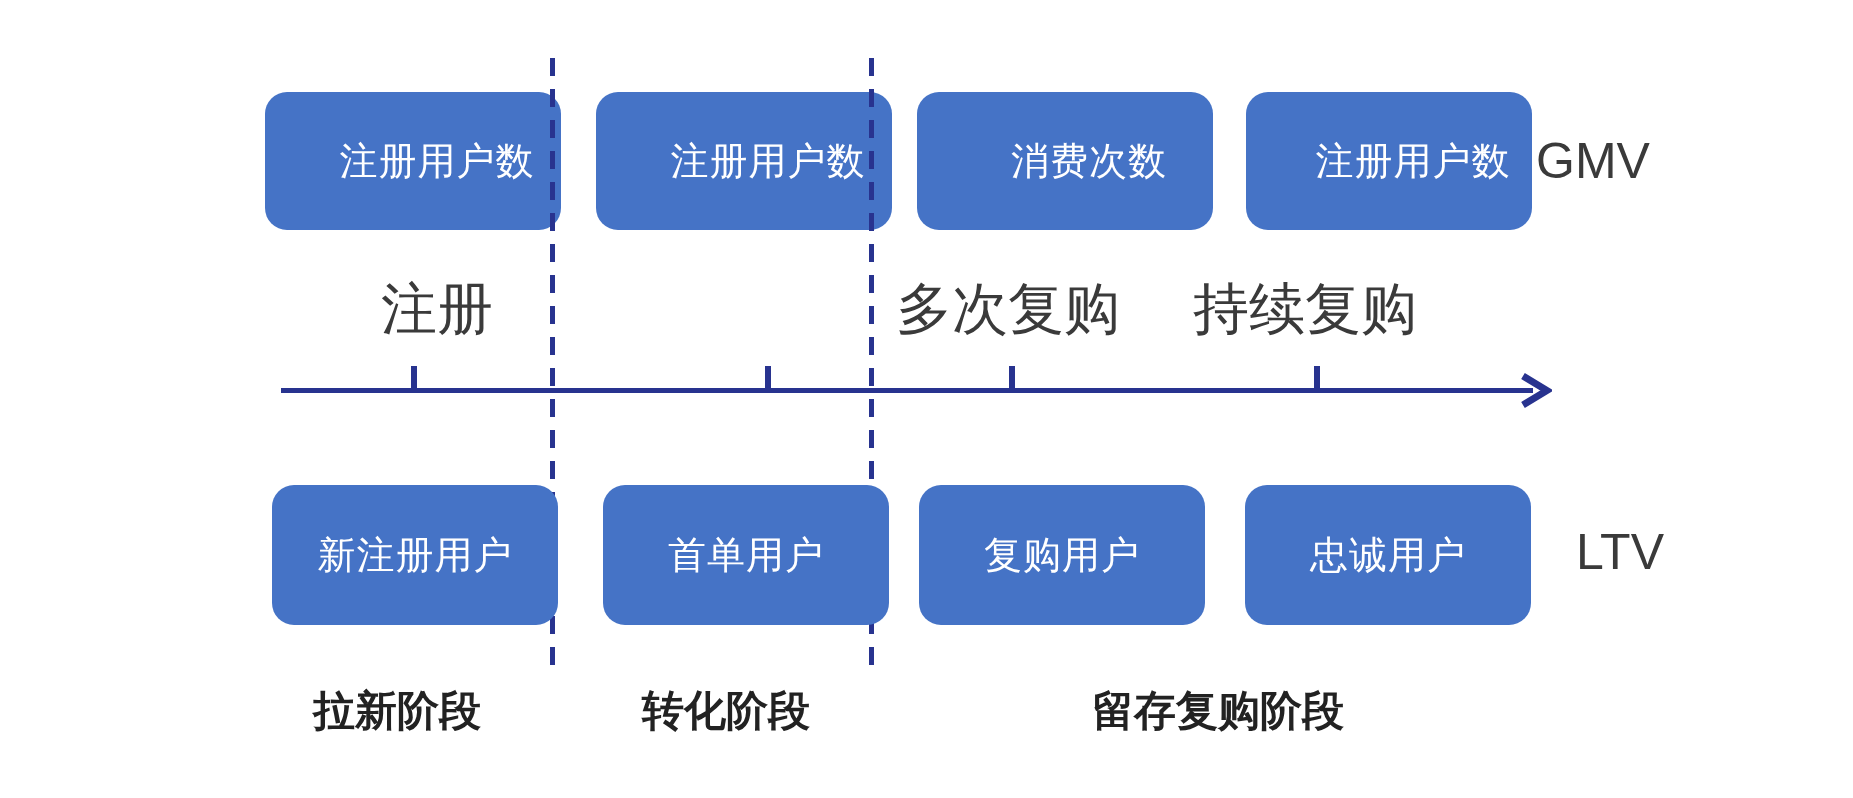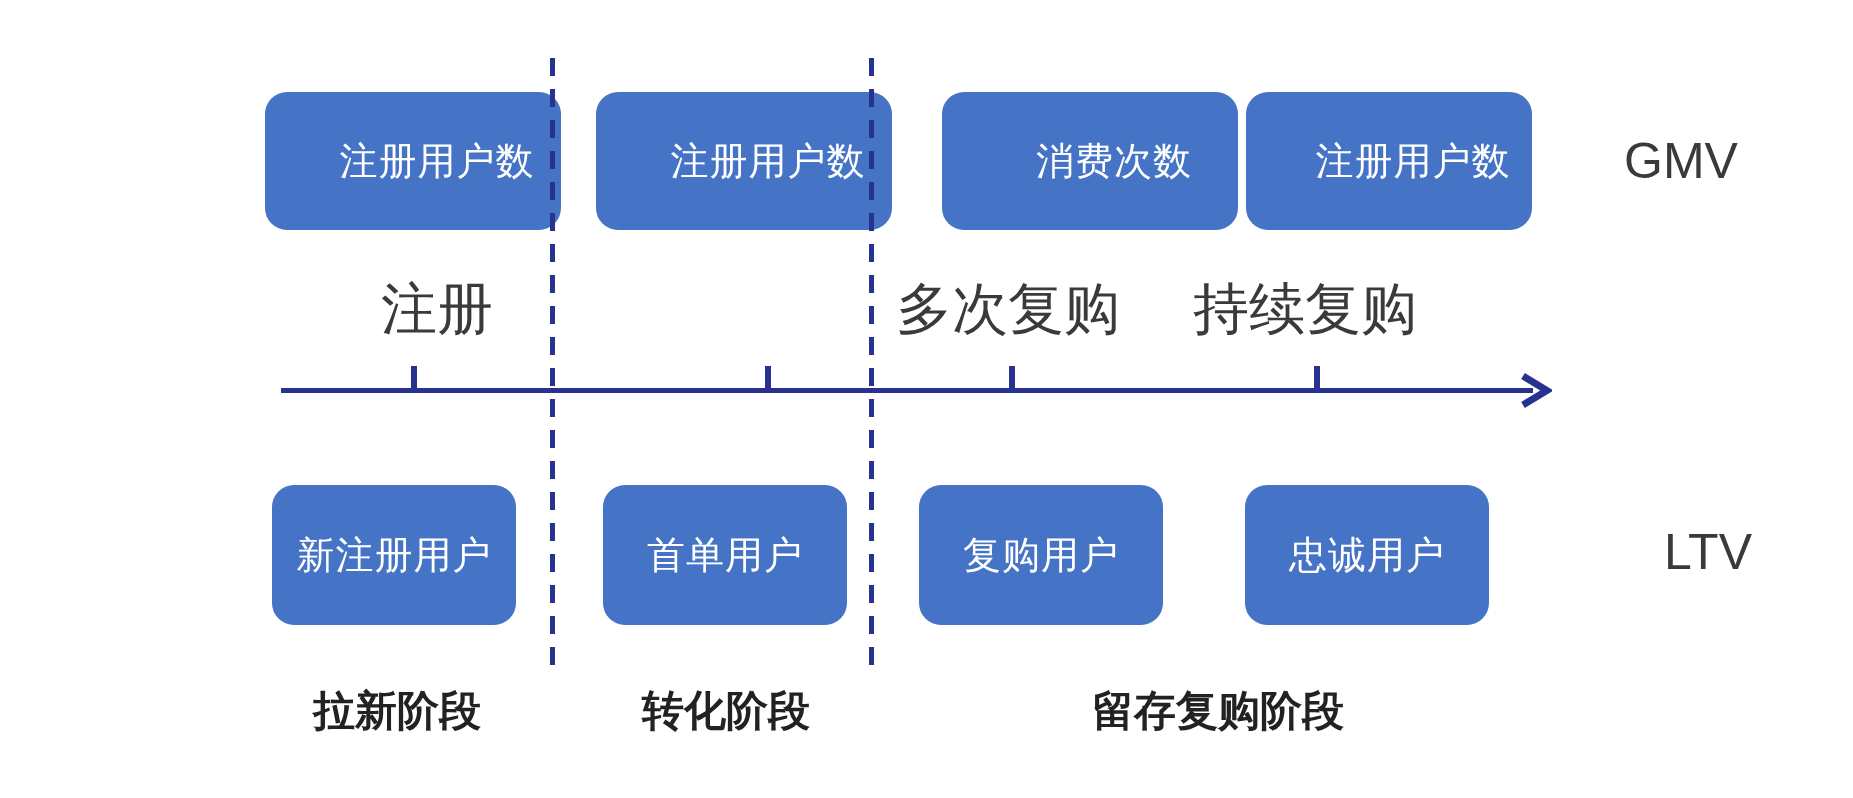--- a/index.html
+++ b/index.html
@@ -24,21 +24,21 @@
     color: var(--box-text, #ffffff);
     border-radius: 22px;
     display: flex;
     align-items: center;
     justify-content: center;
     font-size: 38px;
     letter-spacing: 1px;
     white-space: nowrap;
   }
   .box.top { top: 92px; height: 138px; width: 248px; padding-left: 48px; }
-  .box.bottom { top: 485px; height: 140px; width: 244px; }
+  .box.bottom { top: 485px; height: 140px; width: 286px; }
 
   
   .milestone {
     position: absolute;
     top: 310px;
     transform: translate(-50%, -50%);
     font-size: 56px;
     color: var(--milestone-text, #3a3a3a);
     white-space: nowrap;
   }
@@ -94,37 +94,37 @@
     transform: translate(-50%, -50%);
     font-size: 42px;
     font-weight: 700;
     color: var(--stage-text, #222222);
     white-space: nowrap;
   }
 
   
   .side-label {
     position: absolute;
-    left: 1624px;
+    left: 1536px;
     transform: translateY(-50%);
     font-size: 50px;
     color: var(--side-label-text, #3a3a3a);
     white-space: nowrap;
   }
   .side-label.gmv { top: 161px; }
   .side-label.ltv { top: 552px; margin-left: 40px; }
 </style>
 </head>
 <body>
 
 <div class="canvas">
 
   <div class="box top" style="left:265px">注册用户数</div>
   <div class="box top" style="left:596px">注册用户数</div>
-  <div class="box top" style="left:942px">消费次数</div>
+  <div class="box top" style="left:917px">消费次数</div>
   <div class="box top" style="left:1246px; width:238px">注册用户数</div>
 
   <div class="side-label gmv">GMV</div>
 
   <div class="milestone" style="left:437px">注册</div>
   <div class="milestone" style="left:1305px">持续复购</div>
   <div class="milestone" style="left:1008px">多次复购</div>
 
   <div class="axis-line"></div>
   <div class="axis-tick" style="left:411px"></div>

